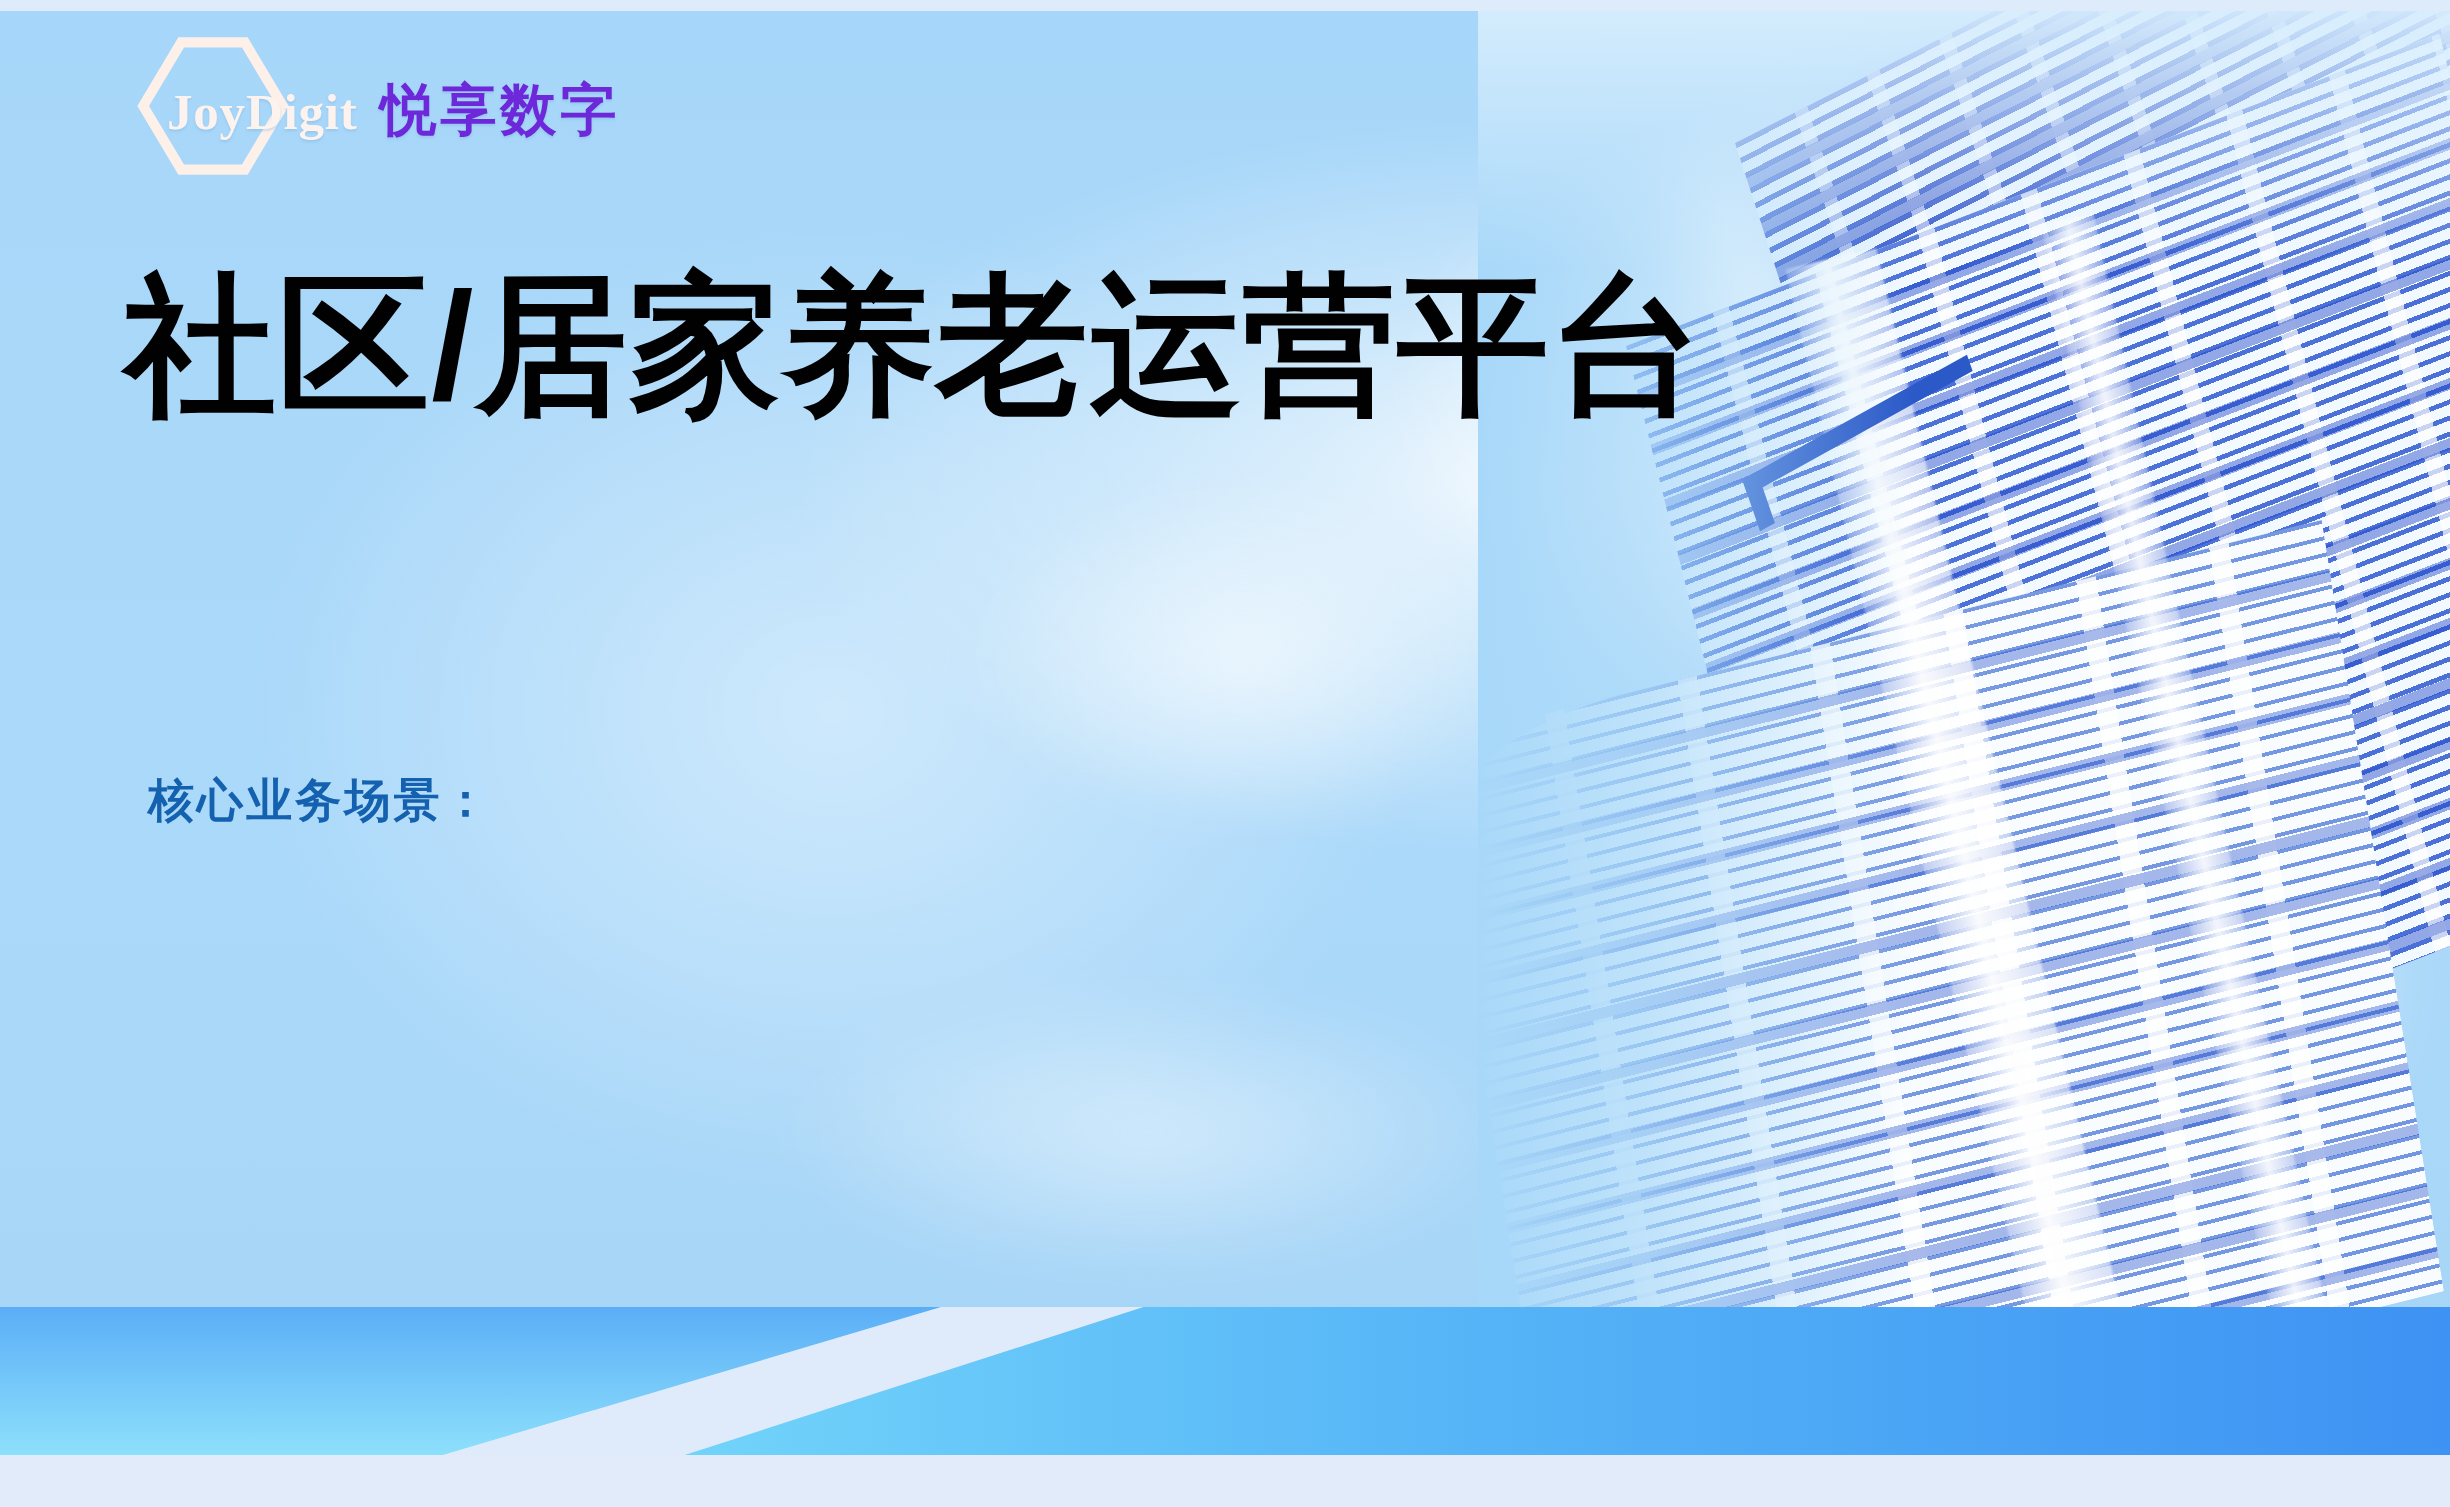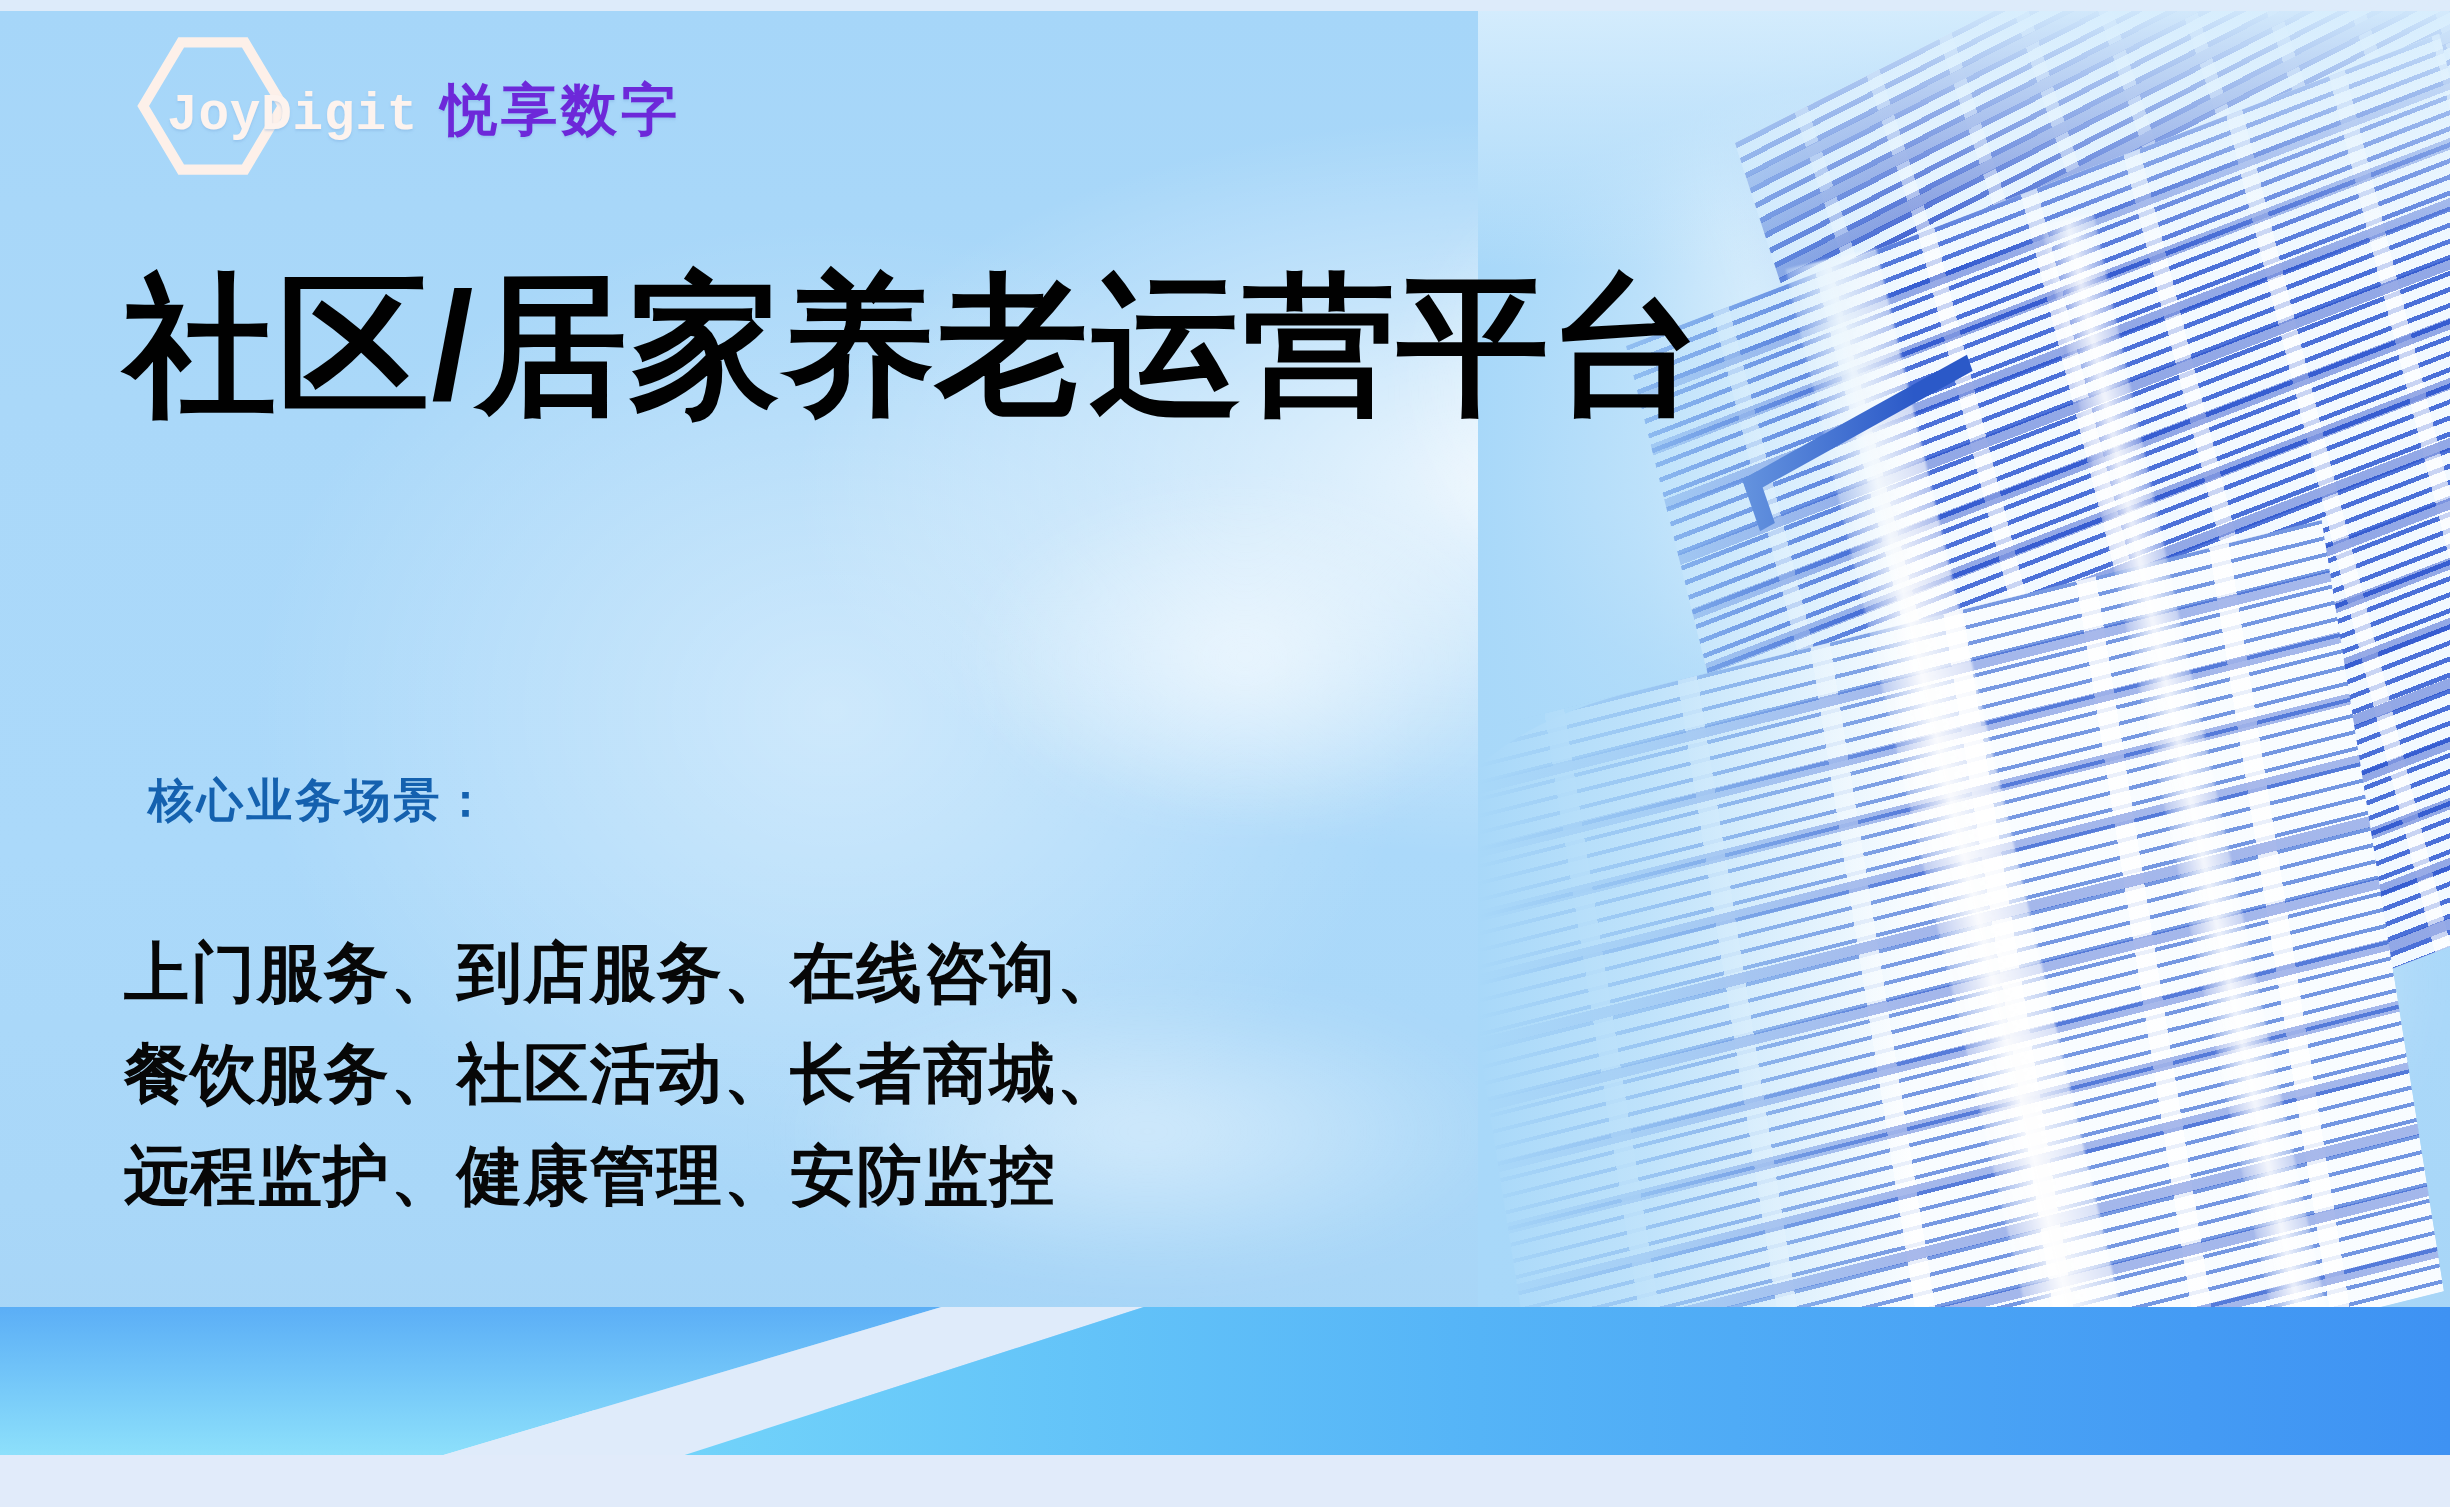--- a/index.html
+++ b/index.html
@@ -153,21 +153,21 @@
 
   
   .logo{position:absolute;left:137px;top:68px;height:86px;z-index:50;display:flex;align-items:center;gap:20px;}
   .logo-mark{position:relative;width:152px;height:140px;margin-top:-11px;}
   .logo-mark svg{position:absolute;left:0;top:0;}
   .logo-word{
     position:relative;z-index:2;display:flex;align-items:baseline;gap:23px;
     margin-left:-142px;
   }
   .logo-en{
-    font-family:Liberation Mono, monospace;
+    font-family:Liberation Serif, serif;
     font-weight:700;font-size:51px;letter-spacing:0.8px;color:#FDF3EE;
     text-shadow:0 1.6px 2.3px rgba(120,170,220,.35);
   }
   .logo-cn{
     font-size:56px;font-weight:700;color:#6d28d9;letter-spacing:3.9px;
     text-shadow:0 1.6px 2.3px rgba(120,170,220,.35);
   }
 
   
   .content{position:absolute;left:0;top:0;width:100%;height:100%;z-index:45;border-radius:27px;}
@@ -230,25 +230,20 @@
       <span class="logo-en">JoyDigit</span>
       <span class="logo-cn">悦享数字</span>
     </div>
   </div>
 
   <div class="content">
     <div class="headline">社区/居家养老运营平台</div>
 
     <div class="sub-heading">核心业务场景：</div>
 
-    <div class="scene-list">
-      <div class="scene-line">上门服务、到店服务、在线咨询、</div>
-      <div class="scene-line">餐饮服务、社区活动、长者商城、</div>
-      <div class="scene-line">远程监护、健康管理、安防监控</div>
-    </div>
   </div>
 
   <div class="banner">
     <svg viewBox="0 0 3149 190" preserveAspectRatio="none">
       <defs>
         <linearGradient id="gLeft" x1="0" y1="0" x2="0" y2="1">
           <stop offset="0%" stop-color="#5BAEF6"></stop>
           <stop offset="100%" stop-color="#8DE0FB"></stop>
         </linearGradient>
         <linearGradient id="gRight" x1="0" y1="0" x2="1" y2="0">

